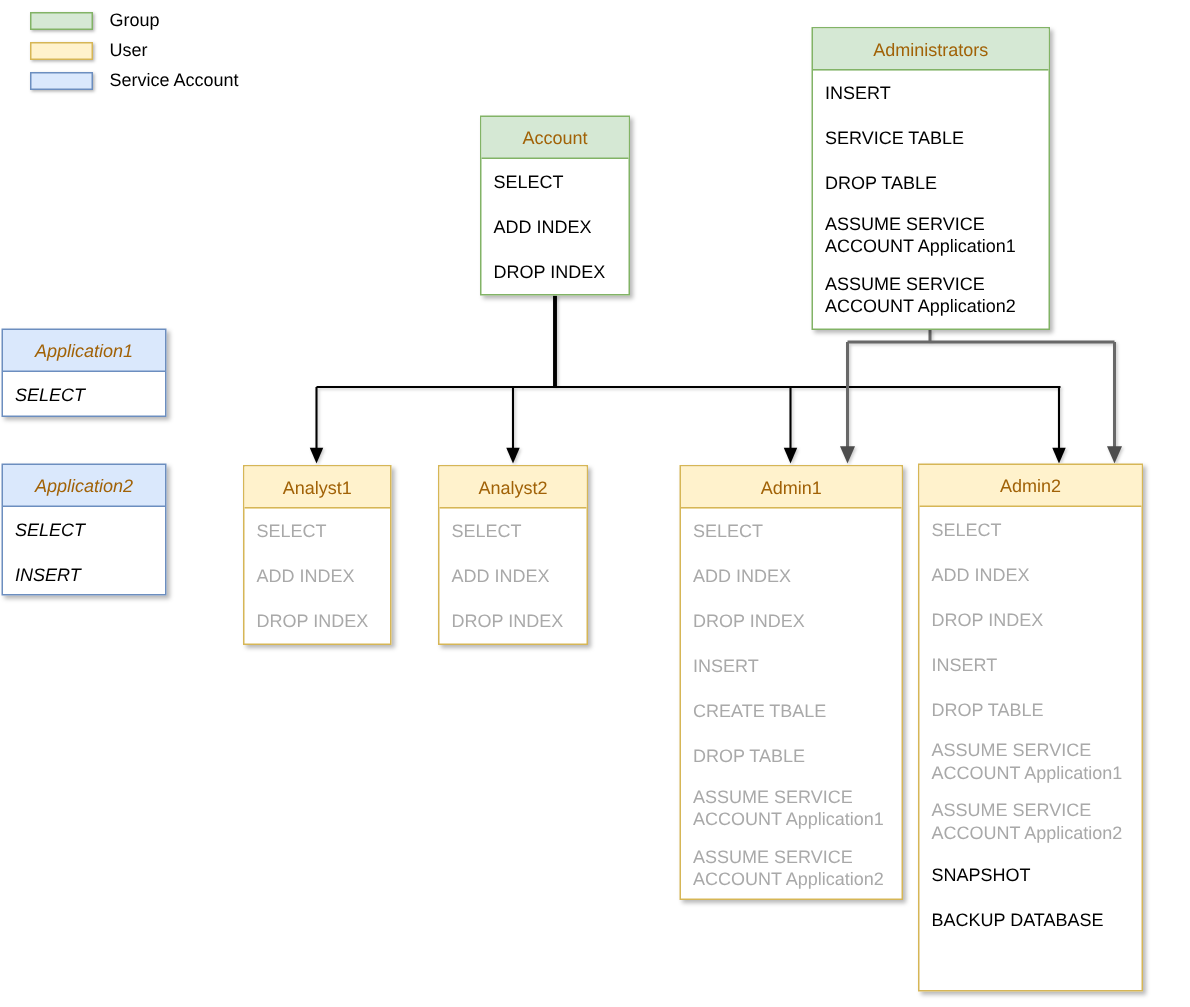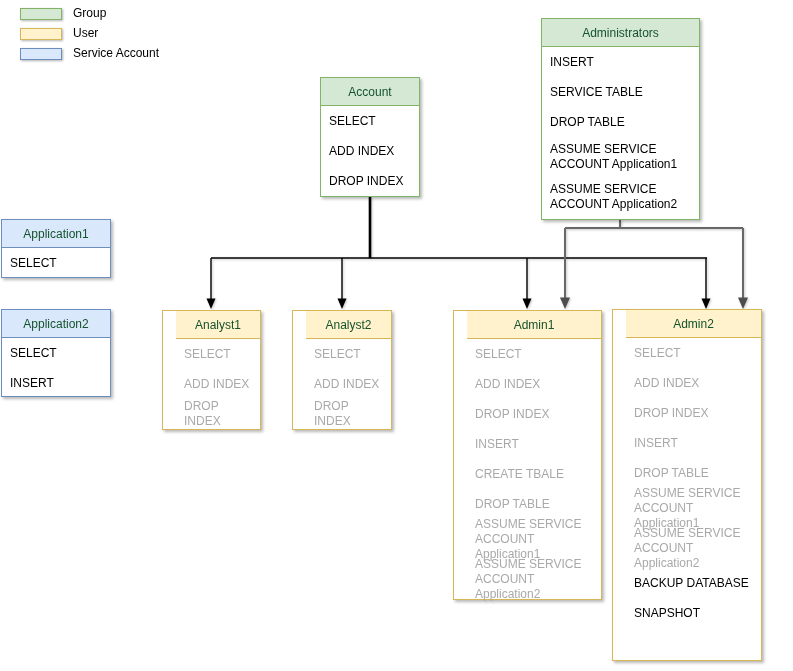--- a/index.html
+++ b/index.html
@@ -13,26 +13,26 @@
             margin-right:11px; filter:drop-shadow(1.5px 1.5px 1px rgba(0,0,0,0.3)); }
   .swatch.group   { background:#d5e8d4; border-color:#82b366; }
   .swatch.user    { background:#fff2cc; border-color:#d6b656; }
   .swatch.service { background:#dae8fc; border-color:#6c8ebf; }
   .legend-label { font-size:12px; color:#000; }
 
   
   .entity { position:absolute; box-sizing:border-box; background:#ffffff; border:1px solid #000;
             font-size:12px; filter:drop-shadow(2px 2px 1.5px rgba(0,0,0,0.28)); }
   .entity .hdr { height:28px; box-sizing:border-box; display:flex; align-items:center;
-                 justify-content:center; border-bottom:1px solid; color:#14532d; }
+                 justify-content:center; border-bottom:1px solid; color:#a16207; }
   .entity.group   { border-color:#82b366; }
   .entity.group .hdr   { background:#d5e8d4; border-color:#82b366; }
-  .entity.user    { border-color:#d6b656;padding-left:13px; }
+  .entity.user    { border-color:#d6b656; }
   .entity.user .hdr    { background:#fff2cc; border-color:#d6b656; }
-  .entity.service { border-color:#6c8ebf; }
+  .entity.service { border-color:#6c8ebf;font-style:italic; }
   .entity.service .hdr { background:#dae8fc; border-color:#6c8ebf; }
 
   .item { height:30px; box-sizing:border-box; display:flex; align-items:center;
           padding:0 8px; color:#000; line-height:15px; }
   .item.tall { height:40px; }
   .item.muted { color:#a9a9a9; }
 
   
   svg.connectors { position:absolute; left:0; top:0; pointer-events:none;
                    filter:drop-shadow(1.5px 1.5px 1px rgba(0,0,0,0.22)); }
@@ -139,17 +139,17 @@
 
   <div class="entity user" style="left:612px;top:309px;width:150px;height:352px">
     <div class="hdr">Admin2</div>
     <div class="item muted">SELECT</div>
     <div class="item muted">ADD INDEX</div>
     <div class="item muted">DROP INDEX</div>
     <div class="item muted">INSERT</div>
     <div class="item muted">DROP TABLE</div>
     <div class="item muted tall">ASSUME SERVICE ACCOUNT Application1</div>
     <div class="item muted tall">ASSUME SERVICE ACCOUNT Application2</div>
+    <div class="item">SNAPSHOT</div>
     <div class="item">BACKUP DATABASE</div>
-    <div class="item">SNAPSHOT</div>
   </div>
 
 </div>
 
 </body></html>

